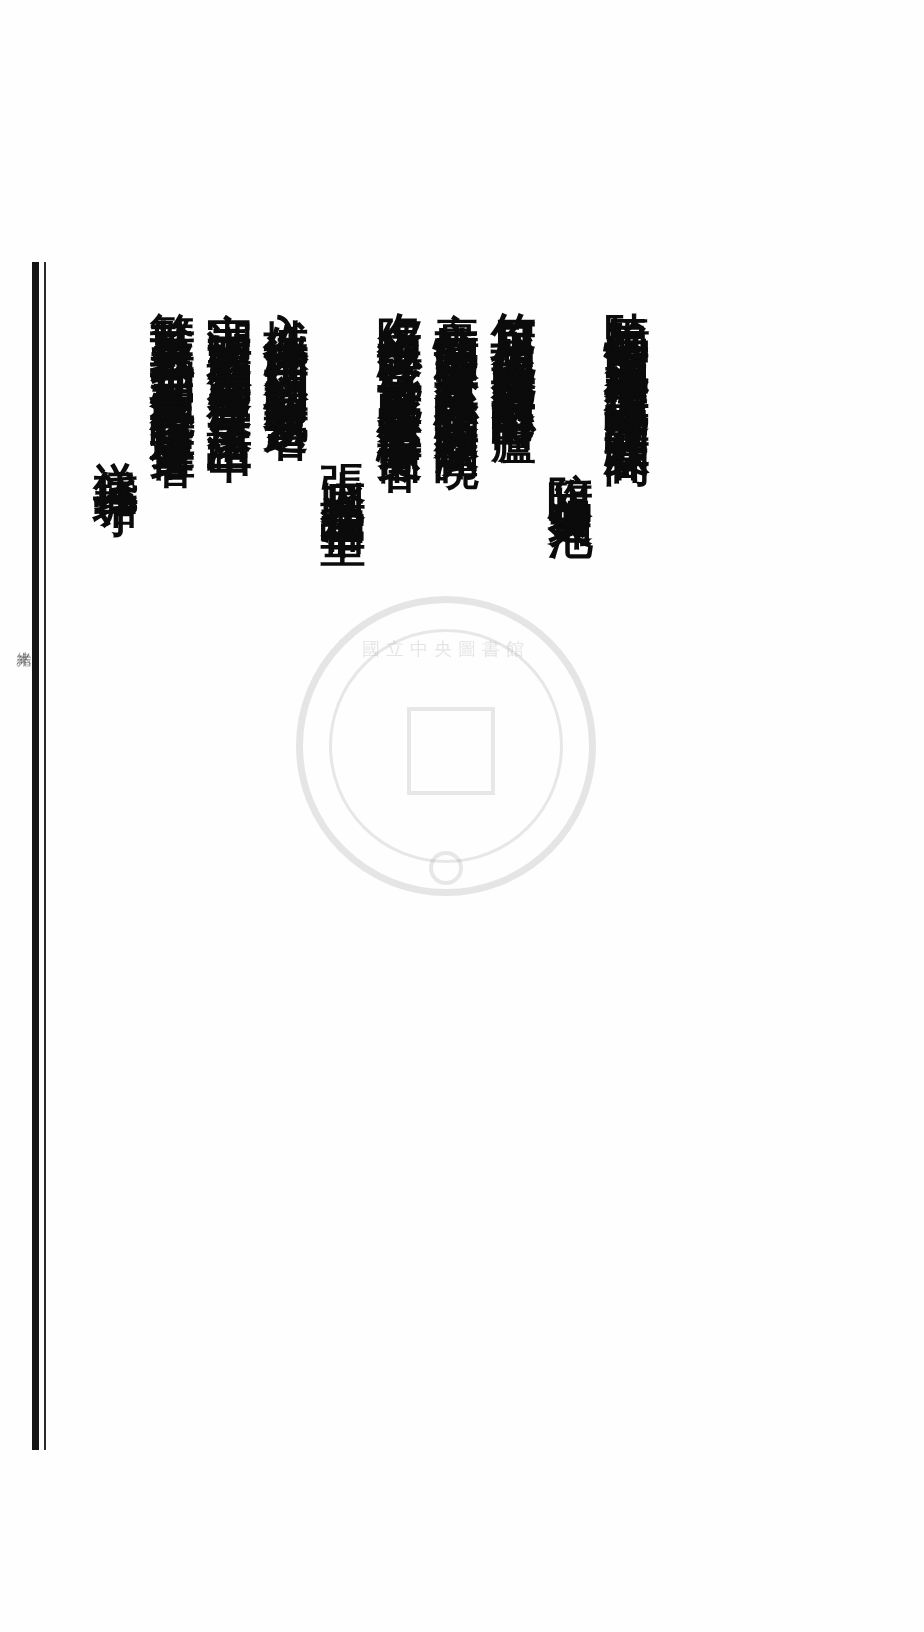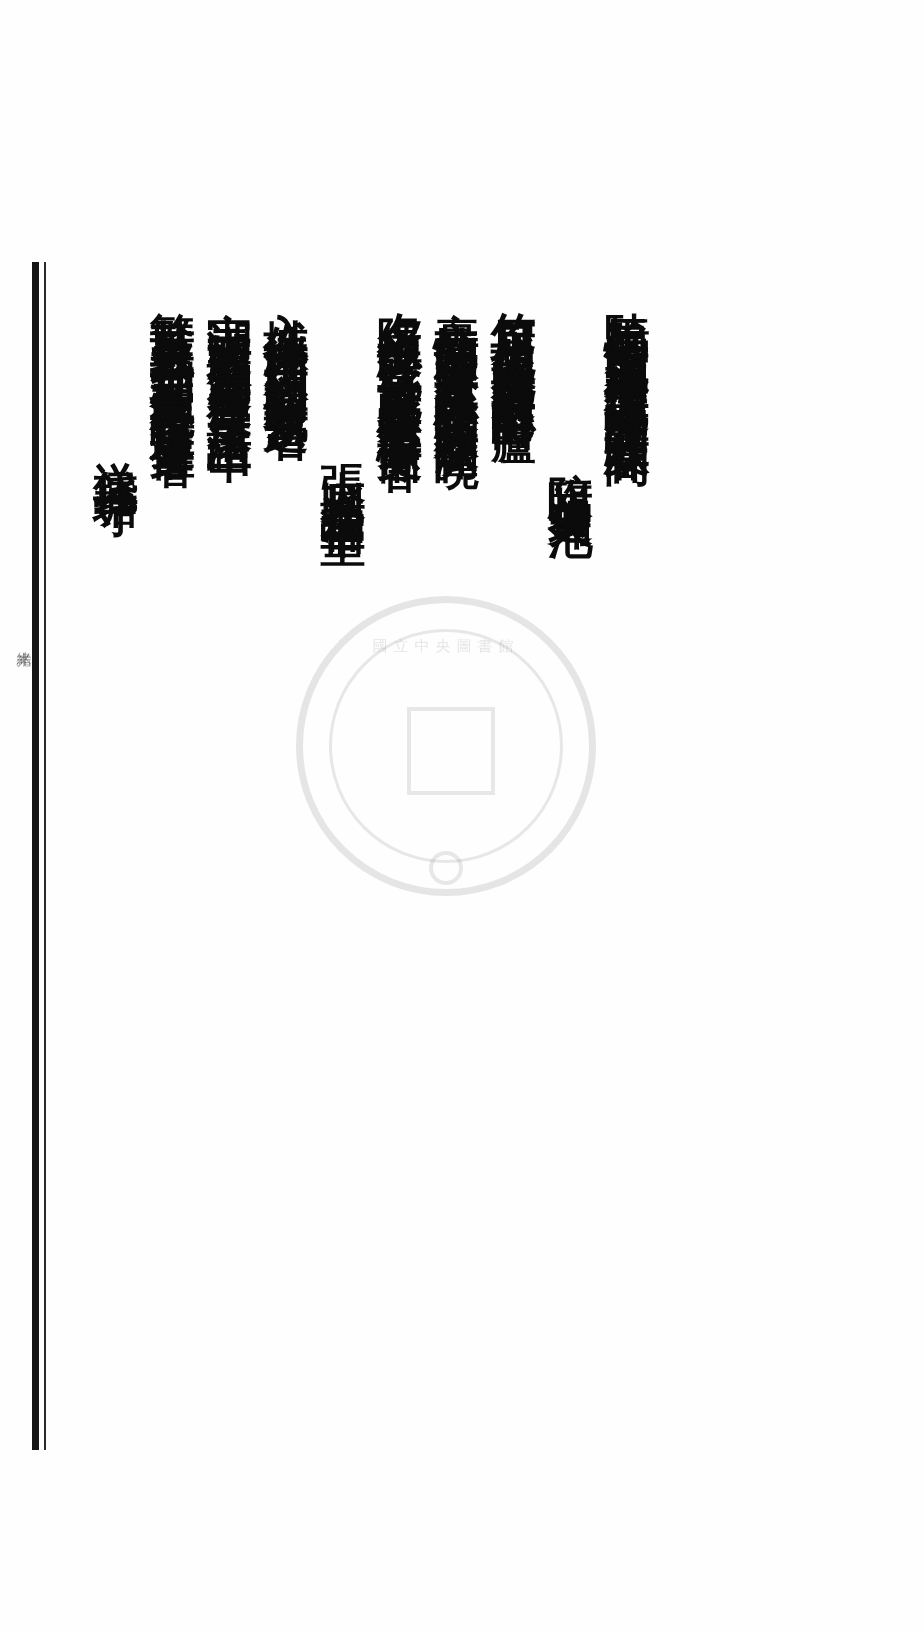--- a/index.html
+++ b/index.html
@@ -61,21 +61,21 @@
     border-radius: 50%;
     border: 4px solid rgba(140,140,140,0.20);
     box-sizing: border-box;
   }
   .seal-text {
     position: absolute;
     left: 0;
     top: 34px;
     width: 100%;
     text-align: center;
-    font-size: 15px;
+    font-size: 18px;
     letter-spacing: 6px;
     color: rgba(140,140,140,0.22);
     font-family: "Liberation Sans", sans-serif;
   }
 
   
   .frame-rule {
     position: absolute;
     left: 32px;
     top: 262px;

